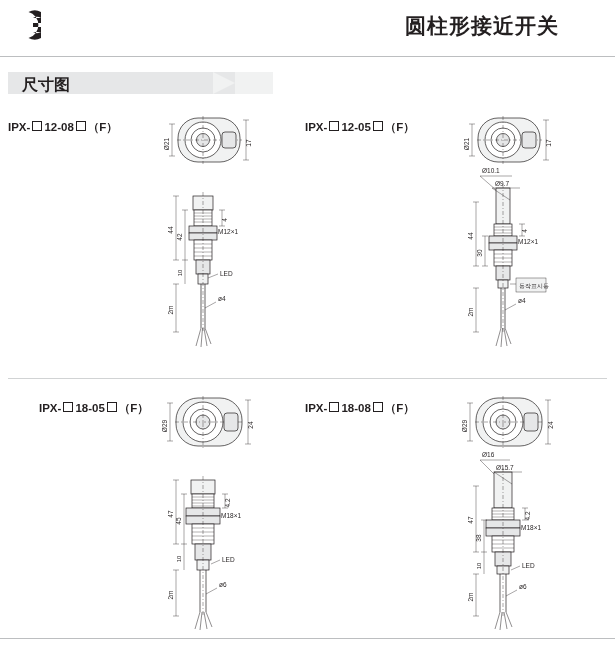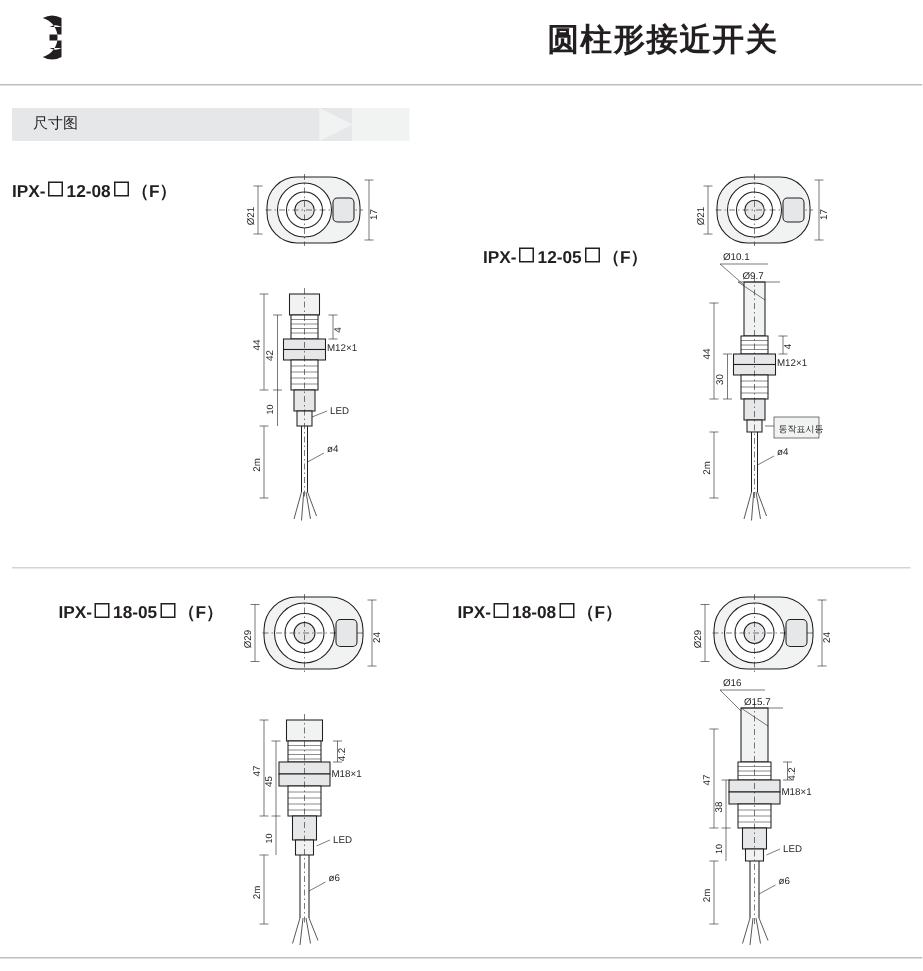--- a/index.html
+++ b/index.html
@@ -15,20 +15,21 @@
     color: #231f20;
     overflow: hidden;
   }
 
   
   .header {
     position: absolute;
     left: 0; top: 0;
     width: 527px;
     height: 56px;
+    padding-left: 40px;
   }
   .ce-mark {
     position: absolute;
     left: 8px; top: 10px;
     width: 44px; height: 30px;
   }
   .header-title {
     position: absolute;
     right: 8px; top: 12px;
     font-size: 21px;
@@ -65,22 +66,22 @@
   }
   .banner-arrow2 {
     position: absolute;
     left: 227px; top: 0;
     width: 38px; height: 22px;
     background: #f1f2f2;
   }
   .banner-text {
     position: absolute;
     left: 14px; top: 3px;
-    font-size: 10px;
-    font-weight: normal;
+    font-size: 16px;
+    font-weight: bold;
     color: #231f20;
   }
 
   
   .block {
     position: absolute;
   }
   .block-label {
     position: absolute;
     font-size: 11.5px;
@@ -232,21 +233,21 @@
       <text class="dimtxt" x="68" y="124">M12×1</text>
       <text class="dimtxt" x="70" y="166">LED</text>
       <g stroke="#231f20" stroke-width="0.4">
           <line x1="58" y1="168" x2="68" y2="164"></line>
         </g>
     </svg>
   </div>
 </div>
 
 <div class="block" style="left:300px;top:0;width:315px;height:260px;">
-  <div class="block-label" style="left:22px;top:120px;margin-top:44px;">
+  <div class="block-label" style="left:5px;top:120px;">
     <span>IPX-</span><span class="sq"></span><span>12-05</span><span class="sq"></span><span>（F）</span>
   </div>
 
   <div class="drawing" style="left:150px;top:110px;">
     <svg width="160" height="245" viewBox="0 0 160 245">
 
       <g stroke="#231f20" stroke-width="0.7" fill="none">
         <rect x="28" y="8" width="62" height="44" rx="20" ry="20" fill="#f1f2f2"></rect>
         <circle cx="53" cy="30" r="18" fill="#ffffff"></circle>
         <circle cx="53" cy="30" r="12"></circle>

